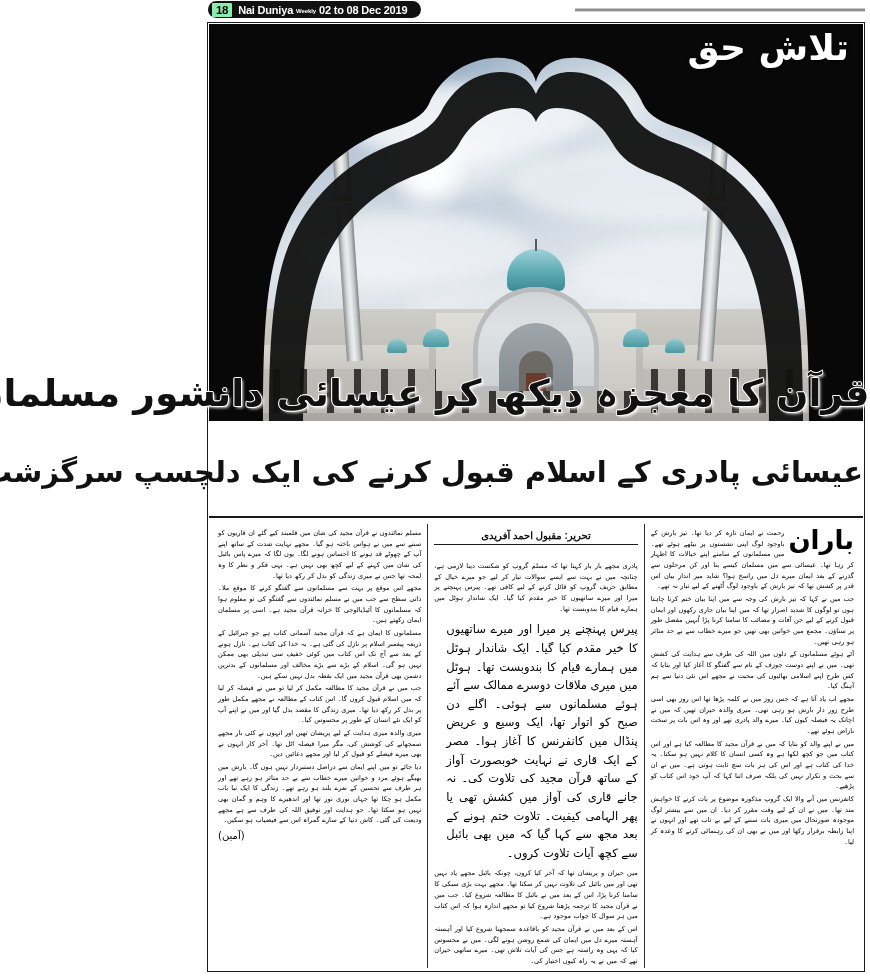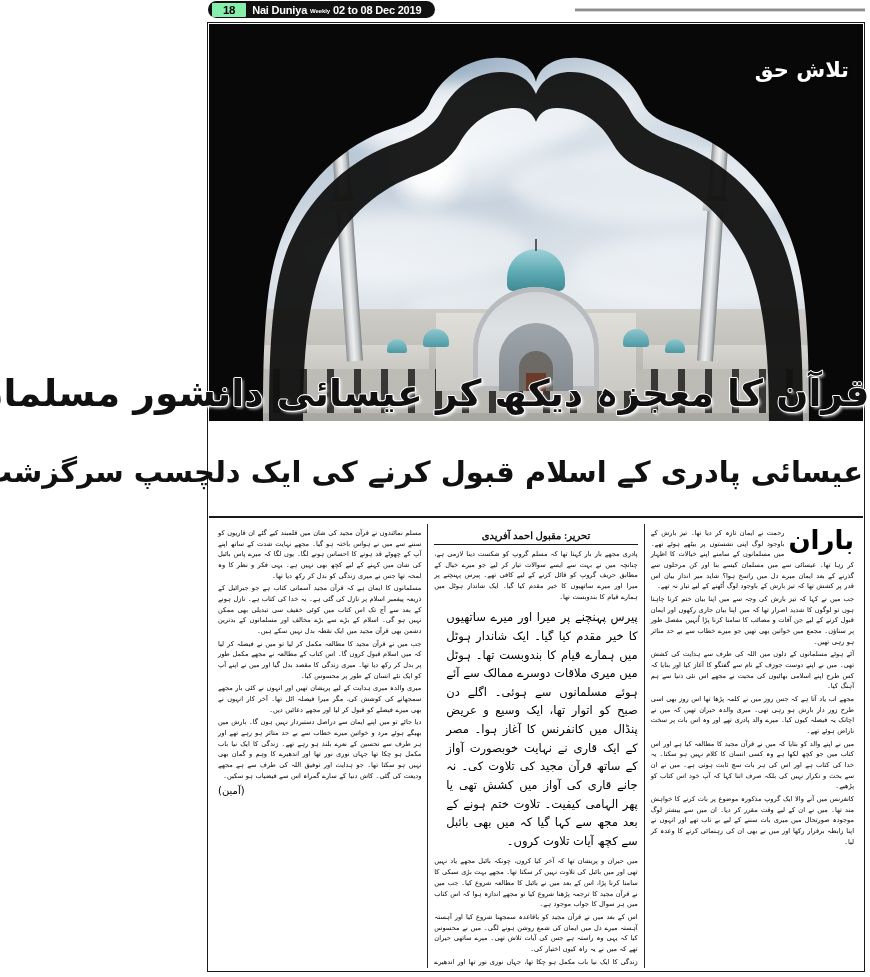--- a/index.html
+++ b/index.html
@@ -17,21 +17,21 @@
     display:flex;align-items:center;
     background:#111;color:#fff;
     border-radius:9px;
     padding:0 14px 0 2px;
     box-shadow:0 0 0 0 #000;
   }
   .masthead .pagenum{
     background:#86efac;color:#000;
     font-weight:bold;font-size:11.5px;
     font-family:"Liberation Sans","DejaVu Sans",sans-serif;
-    padding:0px 11px;margin:1px 6px 1px 2px;
+    padding:0px 4px;margin:1px 6px 1px 2px;
     line-height:14px;border-radius:1px;
     letter-spacing:-0.3px;
   }
   .masthead .brand{
     font-family:"Liberation Sans","DejaVu Sans",sans-serif;
     font-weight:bold;font-size:11px;letter-spacing:-0.2px;
     white-space:nowrap;
   }
   .masthead .weekly{
     font-family:"Liberation Sans","DejaVu Sans",sans-serif;
@@ -158,22 +158,22 @@
   .minaret .spire{width:2px;height:14px;margin:0 auto;background:#4a4a4a;}
   .mL{left:138px;transform:rotate(-4deg);transform-origin:bottom center;}
   .mR{right:150px;transform:rotate(4deg);transform-origin:bottom center;}
 
   
   .archmask{position:absolute;inset:0;pointer-events:none;}
   .archmask svg{display:block;width:100%;height:100%;}
 
   
   .kicker{
-    position:absolute;right:14px;top:36px;
-    color:#fff;font-size:21px;font-weight:bold;
+    position:absolute;right:14px;top:6px;
+    color:#fff;font-size:36px;font-weight:bold;
     font-family:"DejaVu Sans","Liberation Sans",sans-serif;
     direction:rtl;letter-spacing:-1px;
     text-shadow:0 1px 3px rgba(0,0,0,.9);
     line-height:1;
   }
 
   
   .headline-wrap{
     position:absolute;left:209px;top:373px;width:654px;
   }
@@ -229,25 +229,25 @@
   .dropword{
     float:right;
     font-family:"DejaVu Sans","Liberation Sans",sans-serif;
     font-weight:bold;font-size:26px;line-height:0.95;
     margin:0 0 0 4px;
     color:#000;
   }
 
   .byline{
     direction:rtl;text-align:center;
-    font-family:Liberation Serif, serif;
+    font-family:Liberation Sans, sans-serif;
     font-size:10px;font-weight:bold;color:#111;
     padding:2px 0 3px 0;
     border-bottom:1.2px solid #1a1a1a;
-    margin-bottom:4px;
+    margin-bottom:16px;
   }
 
   .pullquote{
     direction:rtl;text-align:justify;
     font-family:"DejaVu Sans","Liberation Sans",sans-serif;
     font-size:11.5px;line-height:1.62;
     color:#000;
     margin:6px 0 6px 12px;
   }
   .amen{
@@ -388,20 +388,21 @@
       <div class="col-inner">
         <p>میں حیران و پریشان تھا کہ آخر کیا کروں، چونکہ بائبل مجھے یاد نہیں تھی اور میں بائبل کی تلاوت نہیں کر سکتا تھا۔ مجھے بہت بڑی سبکی کا سامنا کرنا پڑا، اس کے بعد میں نے بائبل کا مطالعہ شروع کیا۔ جب میں نے قرآن مجید کا ترجمہ پڑھنا شروع کیا تو مجھے اندازہ ہوا کہ اس کتاب میں ہر سوال کا جواب موجود ہے۔</p>
         <p>اس کے بعد میں نے قرآن مجید کو باقاعدہ سمجھنا شروع کیا اور آہستہ آہستہ میرے دل میں ایمان کی شمع روشن ہونے لگی۔ میں نے محسوس کیا کہ یہی وہ راستہ ہے جس کی آیات تلاش تھی۔ میرے ساتھی حیران تھے کہ میں نے یہ راہ کیوں اختیار کی۔</p>
         <p>زندگی کا ایک نیا باب مکمل ہو چکا تھا، جہاں نوری نور تھا اور اندھیرے کا وہم و گمان بھی نہیں ہو سکتا تھا۔ جو ہدایت اور توفیق اللہ کی طرف سے ہے، مجھے ودیعت کی گئی۔ کاش دنیا کے سارے گمراہ اس سے فیضیاب ہو سکیں۔</p>
       </div>
     </div>
 
     <div class="col">
       <div class="col-inner">
         <p>مسلم نمائندوں نے قرآن مجید کی شان میں قلمبند کیے گئے ان قاریوں کو سننے سے میں نے ہواس باختہ ہو گیا۔ مجھے نہایت شدت کے ساتھ اپنے آپ کے چھوٹے قد ہونے کا احساس ہونے لگا۔ یوں لگا کہ میرے پاس بائبل کی شان میں کہنے کے لیے کچھ بھی نہیں ہے۔ یہی فکر و نظر کا وہ لمحہ تھا جس نے میری زندگی کو بدل کر رکھ دیا تھا۔</p>
+        <p>مجھے اس موقع پر بہت سے مسلمانوں سے گفتگو کرنے کا موقع ملا۔ ذاتی سطح سے جب میں نے مسلم نمائندوں سے گفتگو کی تو معلوم ہوا کہ مسلمانوں کا آئیڈیالوجی کا خزانہ قرآن مجید ہے۔ اسی پر مسلمان ایمان رکھتے ہیں۔</p>
         <p>مسلمانوں کا ایمان ہے کہ قرآن مجید آسمانی کتاب ہے جو جبرائیل کے ذریعہ پیغمبر اسلام پر نازل کی گئی ہے۔ یہ خدا کی کتاب ہے۔ نازل ہونے کے بعد سے آج تک اس کتاب میں کوئی خفیف سی تبدیلی بھی ممکن نہیں ہو گی۔ اسلام کے بڑے سے بڑے مخالف اور مسلمانوں کے بدترین دشمن بھی قرآن مجید میں ایک نقطہ بدل نہیں سکے ہیں۔</p>
         <p>جب میں نے قرآن مجید کا مطالعہ مکمل کر لیا تو میں نے فیصلہ کر لیا کہ میں اسلام قبول کروں گا۔ اس کتاب کے مطالعہ نے مجھے مکمل طور پر بدل کر رکھ دیا تھا۔ میری زندگی کا مقصد بدل گیا اور میں نے اپنے آپ کو ایک نئے انسان کے طور پر محسوس کیا۔</p>
         <p>میری والدہ میری ہدایت کے لیے پریشان تھیں اور انہوں نے کئی بار مجھے سمجھانے کی کوشش کی، مگر میرا فیصلہ اٹل تھا۔ آخر کار انہوں نے بھی میرے فیصلے کو قبول کر لیا اور مجھے دعائیں دیں۔</p>
         <p>دیا جائے تو میں اپنے ایمان سے دراصل دستبردار نہیں ہوں گا۔ بارش میں بھیگے ہوئے مرد و خواتین میرے خطاب سے بے حد متاثر ہو رہے تھے اور ہر طرف سے تحسین کے نعرے بلند ہو رہے تھے۔ زندگی کا ایک نیا باب مکمل ہو چکا تھا جہاں نوری نور تھا اور اندھیرے کا وہم و گمان بھی نہیں ہو سکتا تھا۔ جو ہدایت اور توفیق اللہ کی طرف سے ہے مجھے ودیعت کی گئی۔ کاش دنیا کے سارے گمراہ اس سے فیضیاب ہو سکیں۔</p>
         <p class="amen">(آمین)</p>
       </div>
     </div>
 
   </div>
 </div>

